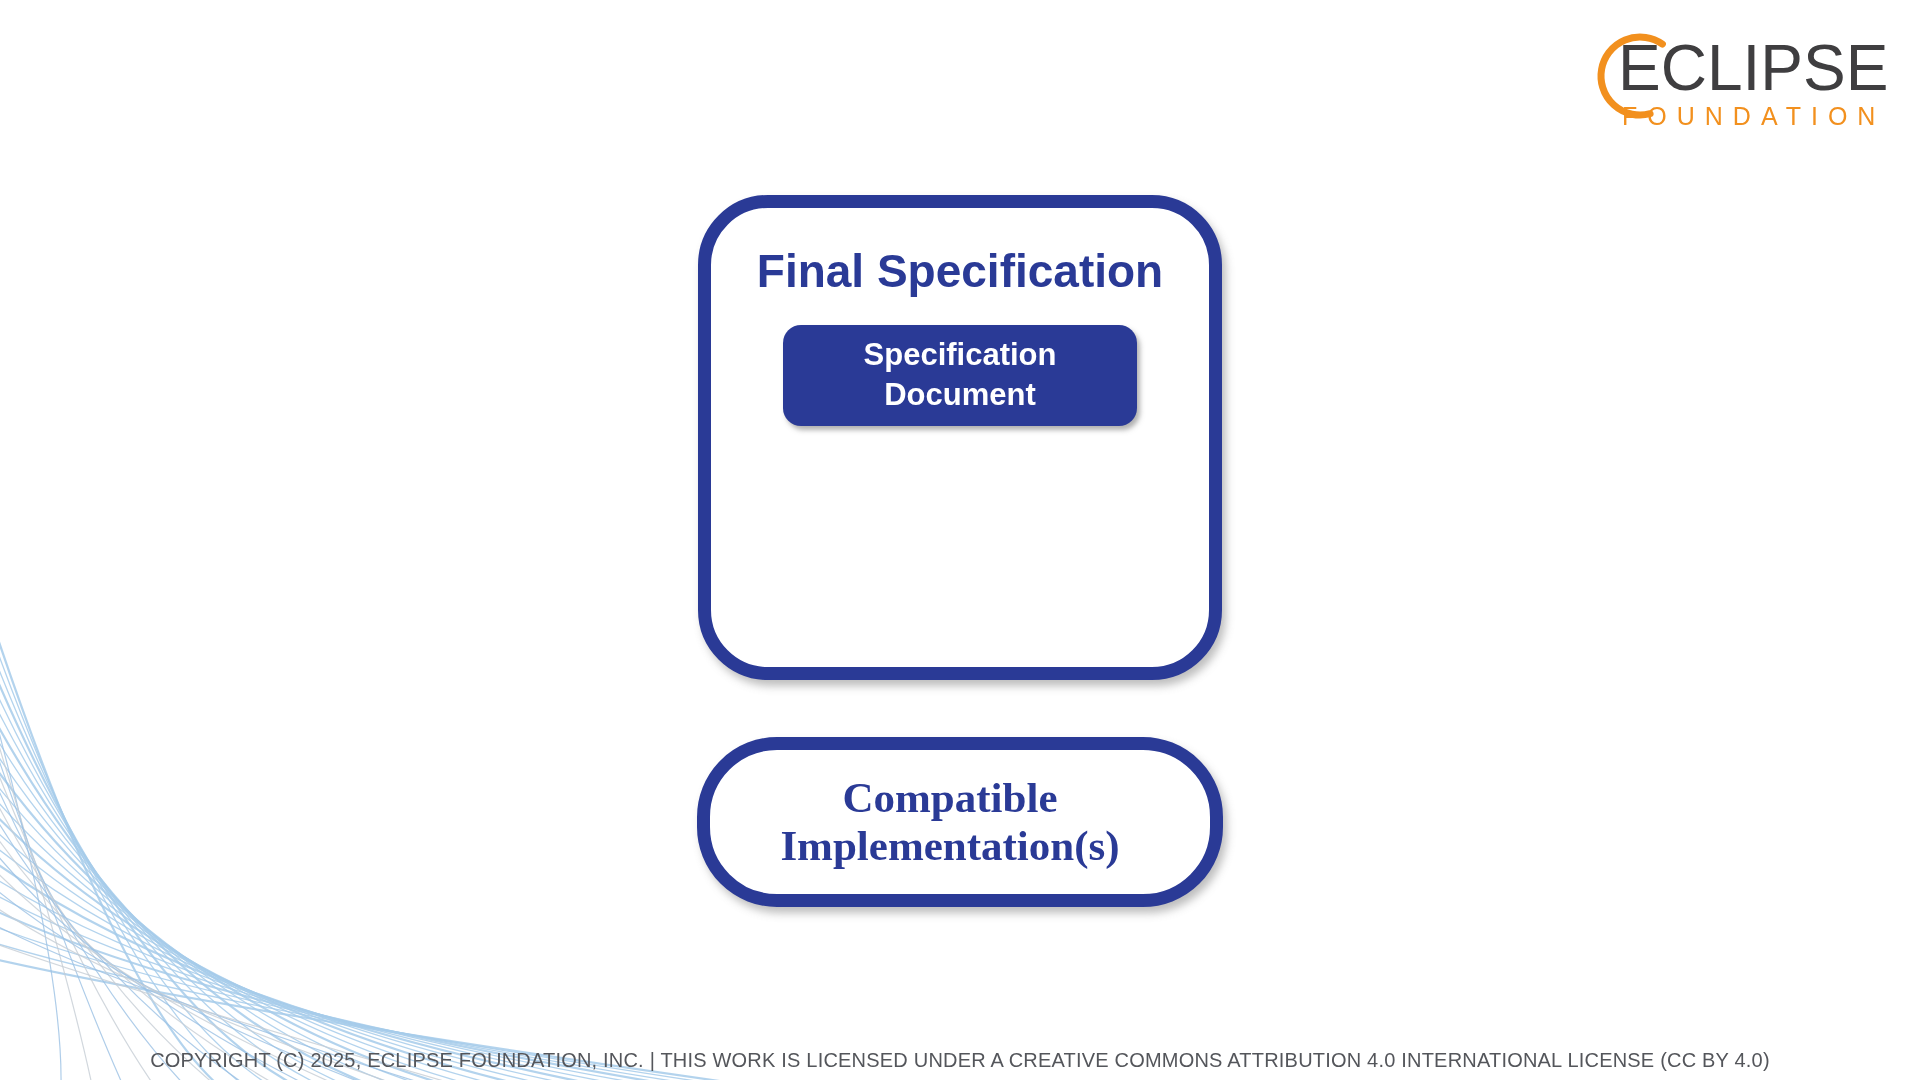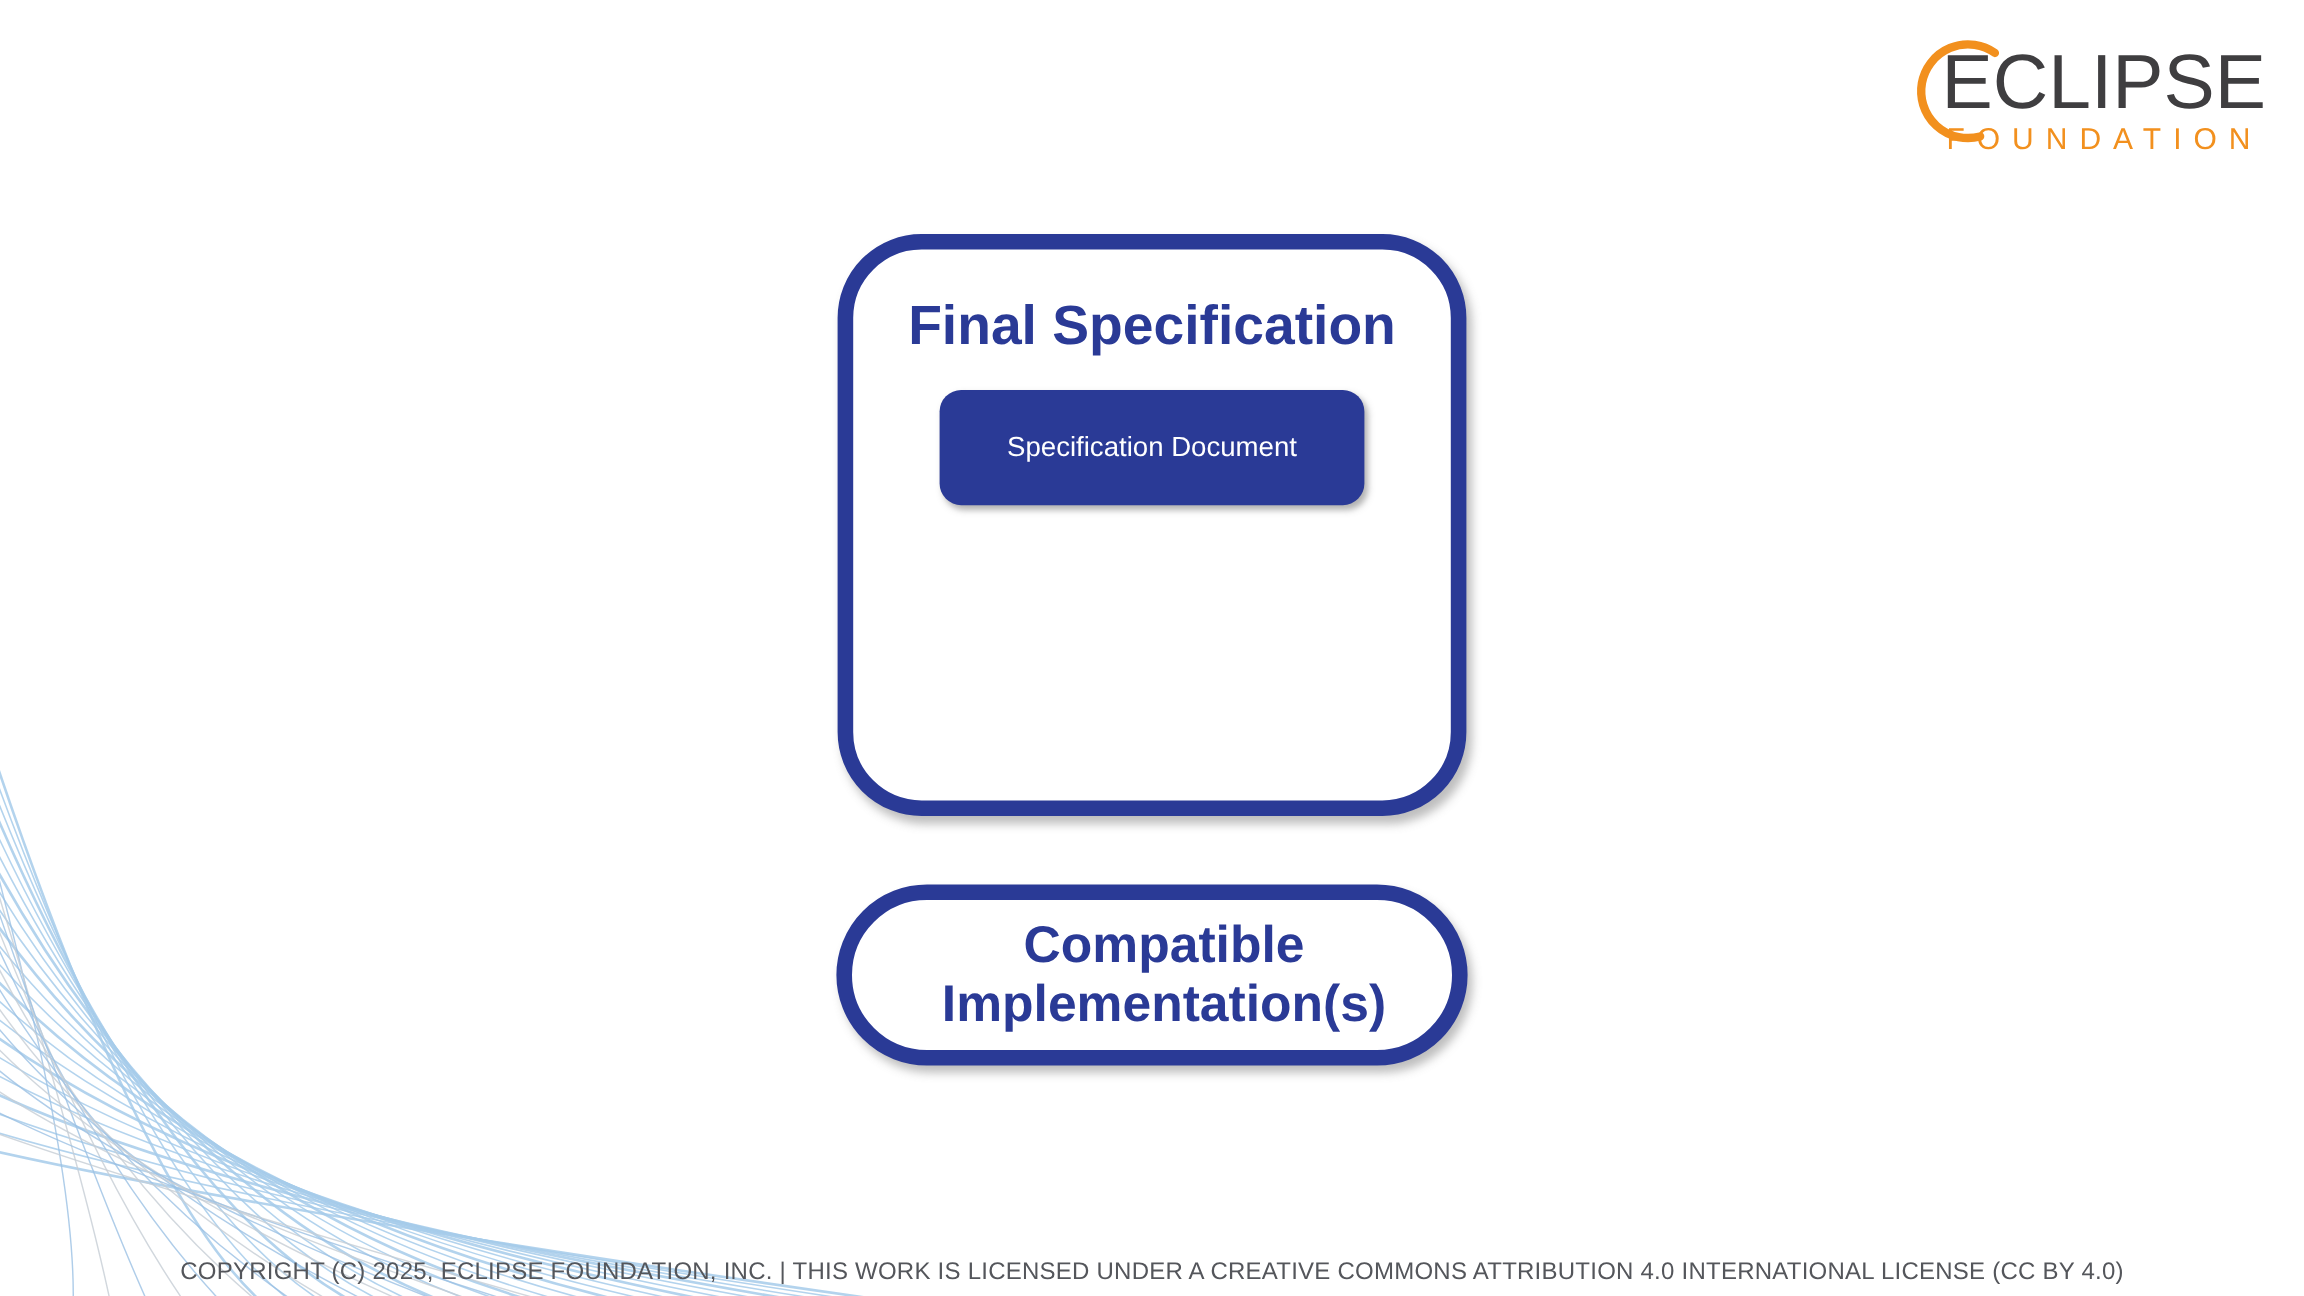--- a/index.html
+++ b/index.html
@@ -44,29 +44,30 @@
     position:absolute;left:72px;top:117px;width:354px;
     display:flex;flex-direction:column;gap:14px;
   }
   .component{
     background:var(--primary-blue);border-radius:18px;
     min-height:96px;display:flex;align-items:center;justify-content:center;
     box-shadow:3px 4px 5px rgba(100,100,100,.5);
     padding:10px 24px;
   }
   .component span{
-    color:#fff;font-size:23px;font-weight:400;text-align:left;line-height:1.3;
+    color:#fff;font-size:31px;font-weight:700;text-align:center;line-height:1.3;
   }
 
   
   .impl-pill{
-    position:absolute;left:697px;top:737px;width:526px;height:151px;
+    position:absolute;left:697px;top:737px;width:526px;height:170px;
     background:#fff;border:13px solid var(--primary-blue);border-radius:80px;
-    display:flex;align-items:center;justify-content:flex-end;
+    display:flex;align-items:center;justify-content:flex-start;
     box-shadow:4px 6px 8px rgba(110,110,110,.45);
+    font-family:Liberation Serif, serif;
   }
   .impl-pill span{
     color:var(--primary-blue);font-size:43px;font-weight:700;
     text-align:center;line-height:1.12;max-width:480px;
   }
 
   
   .copyright{
     position:absolute;left:0;bottom:8px;width:100%;
     text-align:center;font-size:20px;color:var(--footer-gray);

